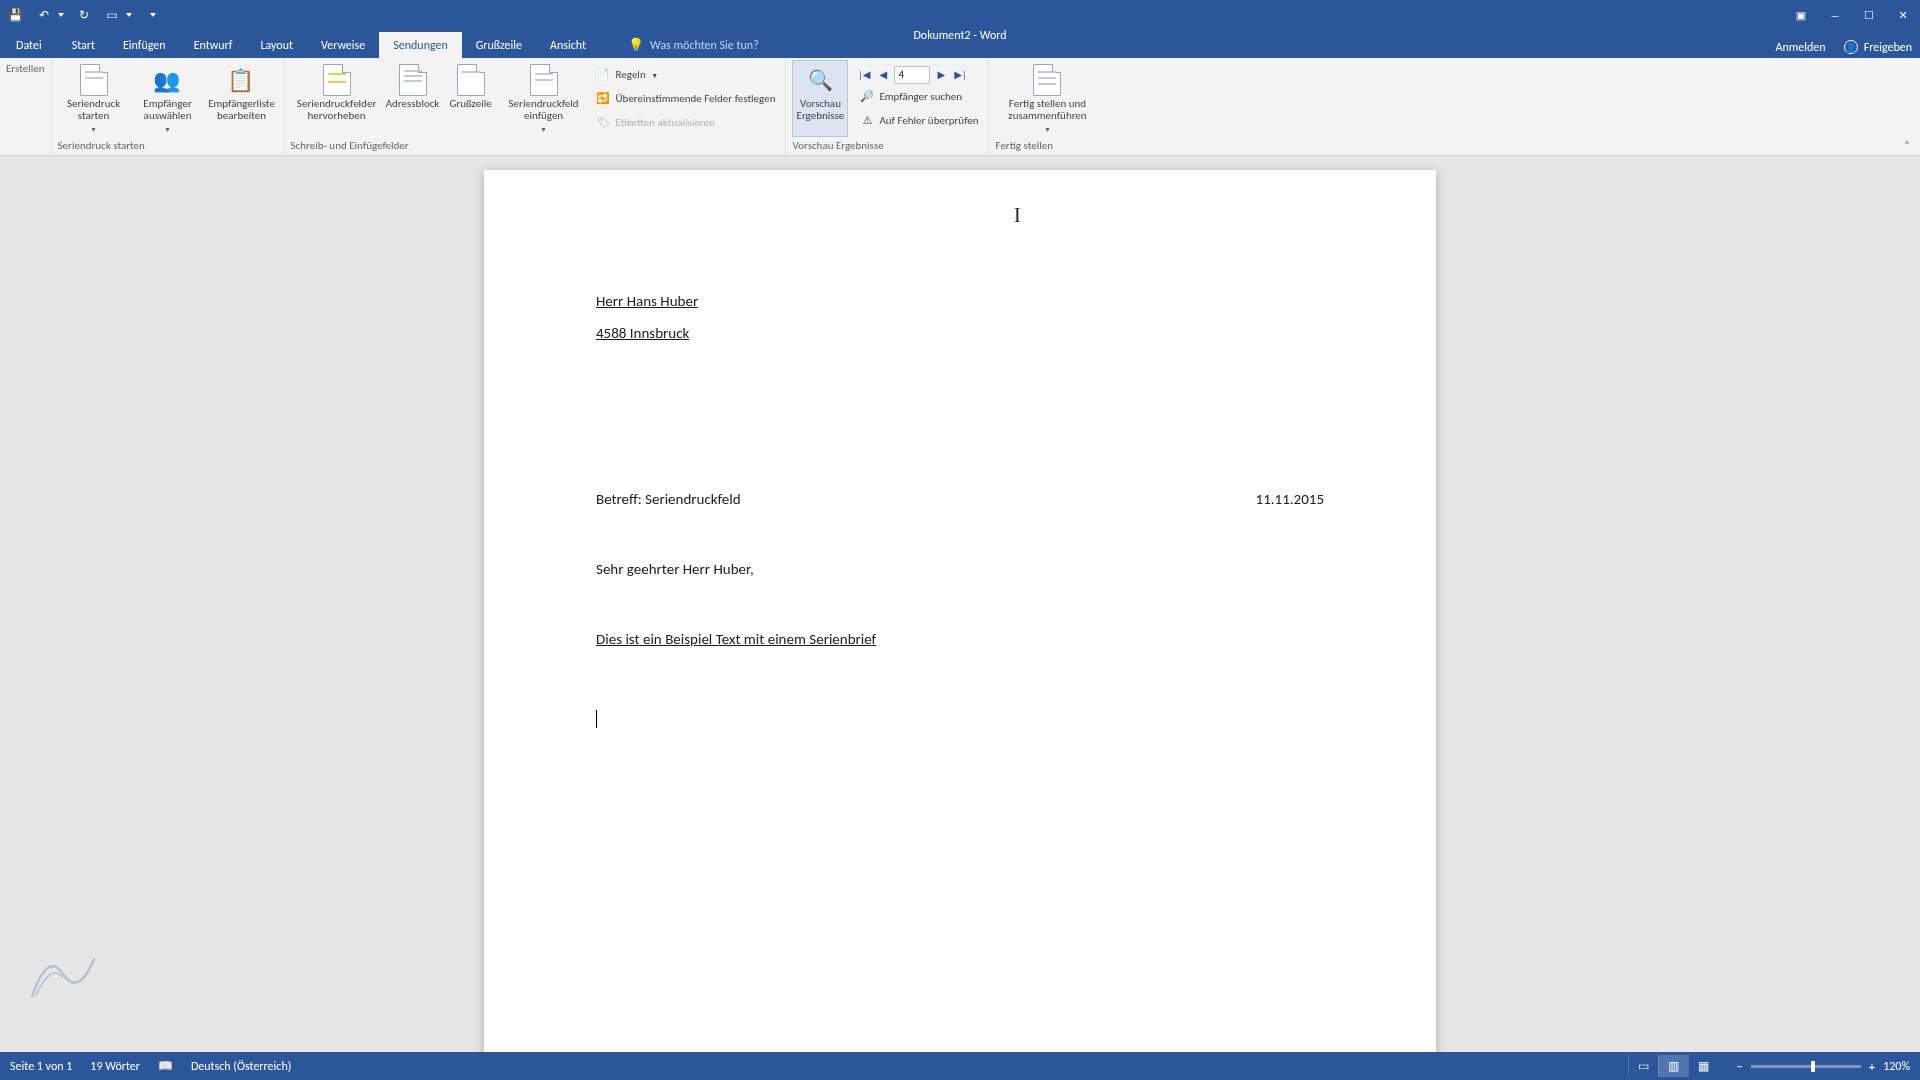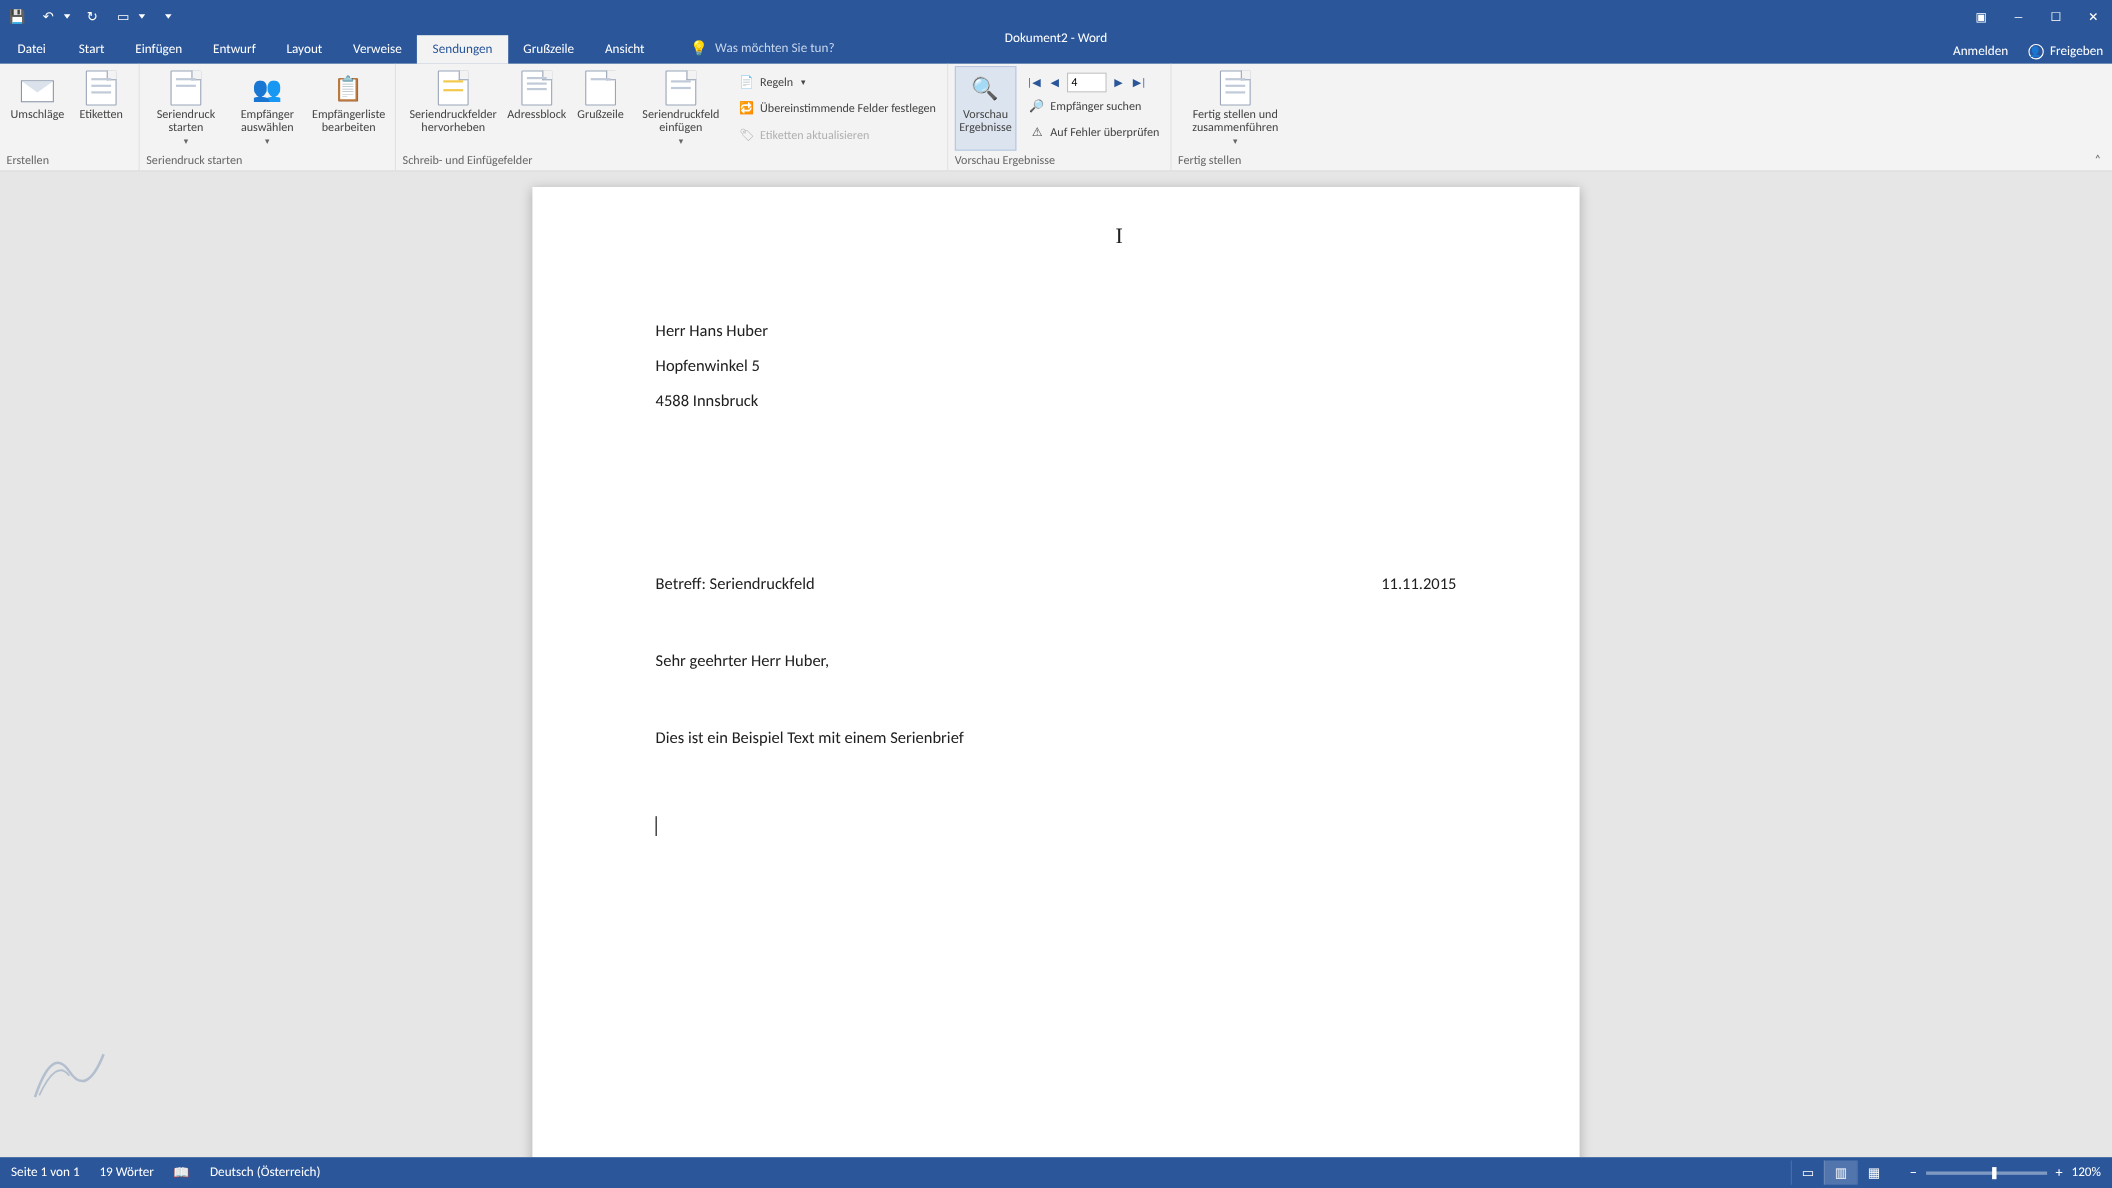--- a/index.html
+++ b/index.html
@@ -43,21 +43,21 @@
 .vorschaublock { background:#dce4ef; border:1px solid #b6c6de; padding-top:3px;}
 .recnav { display:flex; align-items:center; gap:3px;}
 .recnav .nv { width:16px;height:16px;display:flex;align-items:center;justify-content:center;font-size:10px;color:#2b579a;cursor:pointer;}
 .recnav input { width:36px; height:18px; font-size:11px; border:1px solid #c0c0c0; padding:0 3px;}
 .collapse { position:absolute; right:10px; bottom:4px; font-size:11px; color:#666; cursor:pointer;}
 
 
 .work { position:absolute; top:156px; left:0; right:0; bottom:28px; background:#e6e6e6; overflow:hidden;}
 .page { position:absolute; left:50%; transform:translateX(-50%); top:14px; width:952px; height:1246px; background:#fff; box-shadow:0 2px 10px rgba(0,0,0,.25); }
 .pbody { padding:122px 112px 0 112px; font-family:Calibri,sans-serif; font-size:15px; color:#202020; }
-.pbody .line { margin-bottom:14px; }
+.pbody .line { margin-bottom:14px;text-decoration:underline; }
 .subjrow { display:flex; justify-content:space-between; margin-top:148px; margin-bottom:52px;}
 .pbody .sal { margin-bottom:52px;}
 .ibeam { position:absolute; font-family:serif; color:#222; font-size:20px; }
 .tcursor { display:inline-block; width:1px; height:18px; background:#000; margin-top:48px;}
 .wing { position:absolute; left:24px; bottom:46px; width:78px; height:64px; opacity:.55;}
 .wing svg { width:100%; height:100%; }
 
 
 .status { position:absolute; left:0; right:0; bottom:0; height:28px; background:#2b579a; color:#fff; display:flex; align-items:center; font-size:12px; padding:0 10px; gap:18px;}
 .status .spacer { flex:1; }
@@ -115,38 +115,20 @@
     <span class="t">Anmelden</span>
     <span style="width:10px"></span>
     <span class="share-ic">👤</span>
     <span class="t">Freigeben</span>
   </div>
 </div>
 
 <div class="ribbon">
 
   <div class="group">
-    <div class="btns">
-      <div class="bigbtn narrow">
-        <div class="bicon">
-            <div class="envicon"></div>
-          </div>
-        <div class="btxt">Umschläge</div>
-      </div>
-      <div class="bigbtn narrow">
-        <div class="bicon">
-            <div class="docicon">
-              <div class="bar" style="top:6px"></div>
-              <div class="bar" style="top:12px"></div>
-              <div class="bar" style="top:18px"></div>
-            </div>
-          </div>
-        <div class="btxt">Etiketten</div>
-      </div>
-    </div>
     <div class="lbl">Erstellen</div>
   </div>
 
   <div class="group">
     <div class="btns">
       <div class="bigbtn">
         <div class="bicon">
             <div class="docicon">
               <div class="bar" style="top:6px"></div>
               <div class="bar" style="top:12px"></div>
@@ -271,21 +253,20 @@
   </div>
 
   <div class="collapse">˄</div>
 </div>
 
 <div class="work">
   <div class="page">
     <span class="ibeam" style="left:530px; top:34px;">I</span>
     <div class="pbody">
       <div class="line">Herr Hans Huber</div>
-      <div class="line">Hopfenwinkel 5</div>
       <div class="line">4588 Innsbruck</div>
       <div class="subjrow">
         <span>Betreff: Seriendruckfeld</span>
         <span>11.11.2015</span>
       </div>
       <div class="sal">Sehr geehrter Herr Huber,</div>
       <div class="line">Dies ist ein Beispiel Text mit einem Serienbrief</div>
       <div class="tcursor"></div>
     </div>
   </div>

